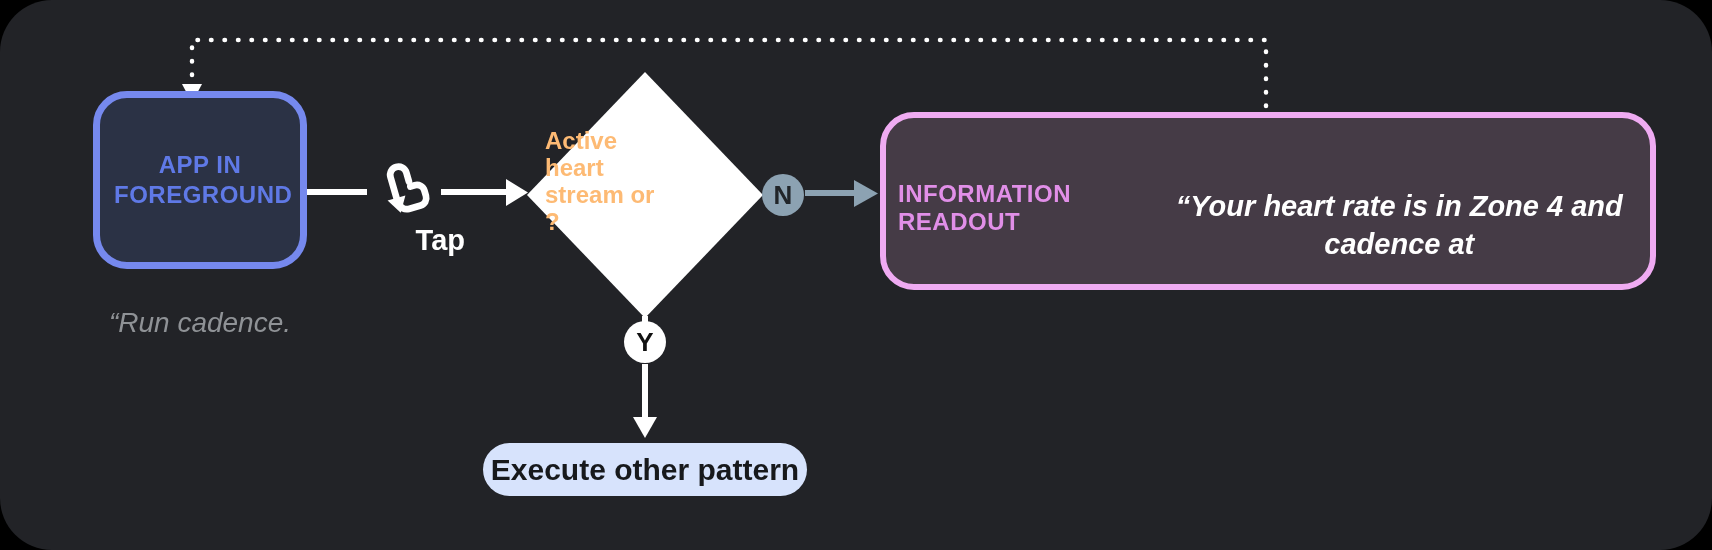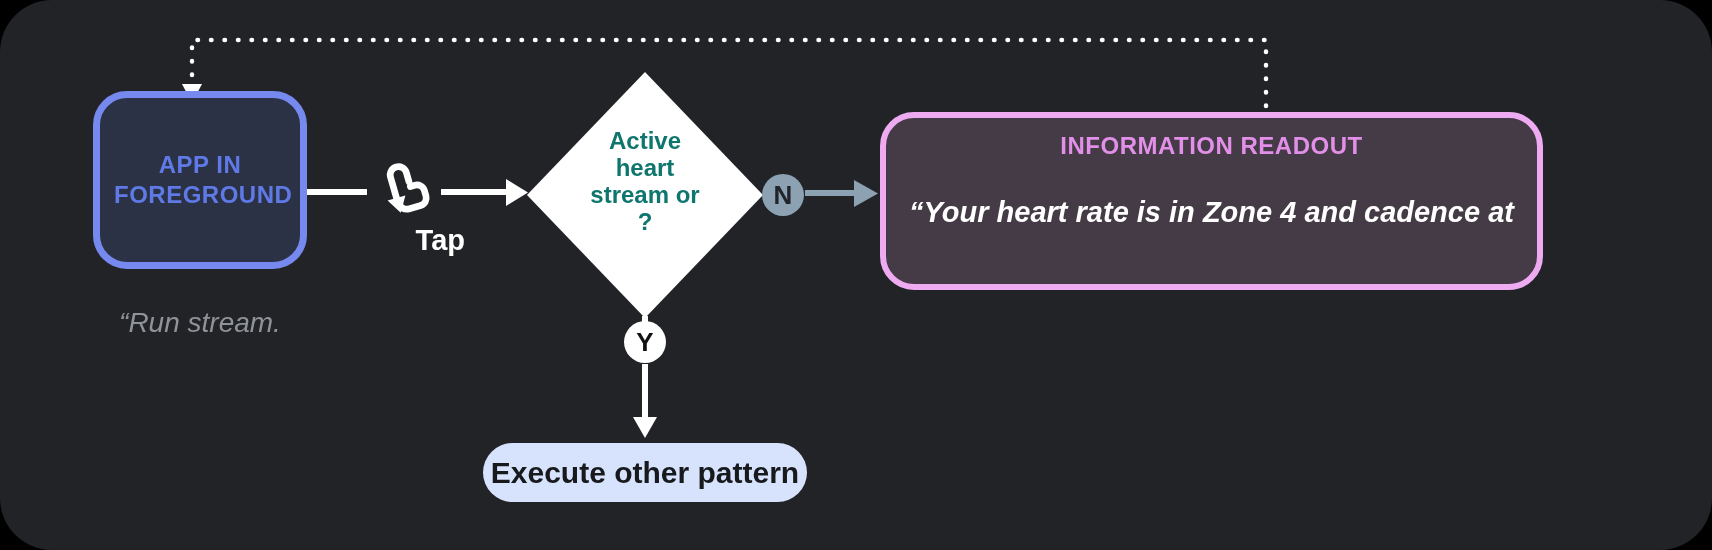--- a/index.html
+++ b/index.html
@@ -21,41 +21,41 @@
   .app-quote{left:40px;top:304px;width:320px;text-align:center;color:#8f9296;
     font-style:italic;font-size:28px;line-height:37px;}
   .app-quote span{display:block;}
 
   
   .tap-icon{left:369px;top:158px;width:66px;height:66px;}
   .tap-label{left:345px;top:224px;width:120px;text-align:right;color:#fff;
     font-weight:bold;font-size:29px;}
 
   
-  .decision-text{left:545px;top:127px;width:200px;text-align:center;color:#0f766e;
+  .decision-text{left:545px;top:127px;width:200px;text-align:left;color:#fdba74;
     font-weight:bold;font-size:24px;line-height:27px;}
   .decision-text span{display:block;}
 
   
   .badge{width:42px;height:42px;border-radius:50%;display:flex;align-items:center;
     justify-content:center;font-weight:bold;font-size:26px;box-sizing:border-box;}
   .badge-n{left:762px;top:174px;background:#8ca2b2;color:#212529;}
   .badge-y{left:624px;top:321px;background:#ffffff;color:#111;}
 
   
-  .readout{left:880px;top:112px;width:663px;height:178px;background:#453b46;
+  .readout{left:880px;top:112px;width:776px;height:178px;background:#453b46;
     border:6px solid #efabf2;border-radius:34px;box-sizing:border-box;
-    display:flex;flex-direction:column;align-items:center;padding-top:14px;}
+    display:flex;flex-direction:row;align-items:center;padding-top:14px;padding-left:12px;}
   .readout-title{color:#e18fe8;font-weight:bold;font-size:24px;letter-spacing:0.5px;}
   .readout-quote{margin-top:13px;color:#fff;font-weight:bold;font-style:italic;
     font-size:29px;line-height:38px;text-align:center;}
   .readout-quote span{display:block;margin-top:20px;}
 
   
-  .pill{left:483px;top:443px;width:324px;height:59px;background:#d7e3fc;
+  .pill{left:483px;top:443px;width:324px;height:53px;background:#d7e3fc;
     border-radius:30px;display:flex;align-items:center;justify-content:center;
     color:#17191c;font-weight:bold;font-size:30px;}
 </style>
 </head>
 <body>
 
 <div class="stage">
   <div class="card"></div>
 
   <svg class="overlay" viewBox="0 0 1712 550">
@@ -77,21 +77,21 @@
 
     <line x1="805" y1="193" x2="857" y2="193" stroke="#8ca2b2" stroke-width="6"></line>
     <polygon points="854,180 854,207 878,193.5" fill="#8ca2b2"></polygon>
   </svg>
 
   <div class="abs app-box">
     <div class="lbl">APP IN FOREGROUND</div>
   </div>
 
   <div class="abs app-quote">
-    <span>“Run stream.</span>
+    <span>“Run cadence.</span>
   </div>
 
   <svg class="abs tap-icon" viewBox="0 0 64 64">
     <g transform="rotate(-16 32 32)">
       <g fill="none" stroke="#ffffff" stroke-width="6.5" stroke-linecap="round" stroke-linejoin="round">
         <path d="M 25 37 L 25 16 A 8 8 0 0 1 41 16 L 41 25"></path>
         <path d="M 41 30 h 4.5 a 7.5 7.5 0 0 1 7.5 7.5 v 5.5 a 7.5 7.5 0 0 1 -7.5 7.5 h -12 a 7.5 7.5 0 0 1 -7.5 -7.5 v -1.5"></path>
       </g>
       <polygon points="16,37 34,37 25,52" fill="#ffffff"></polygon>
     </g>

